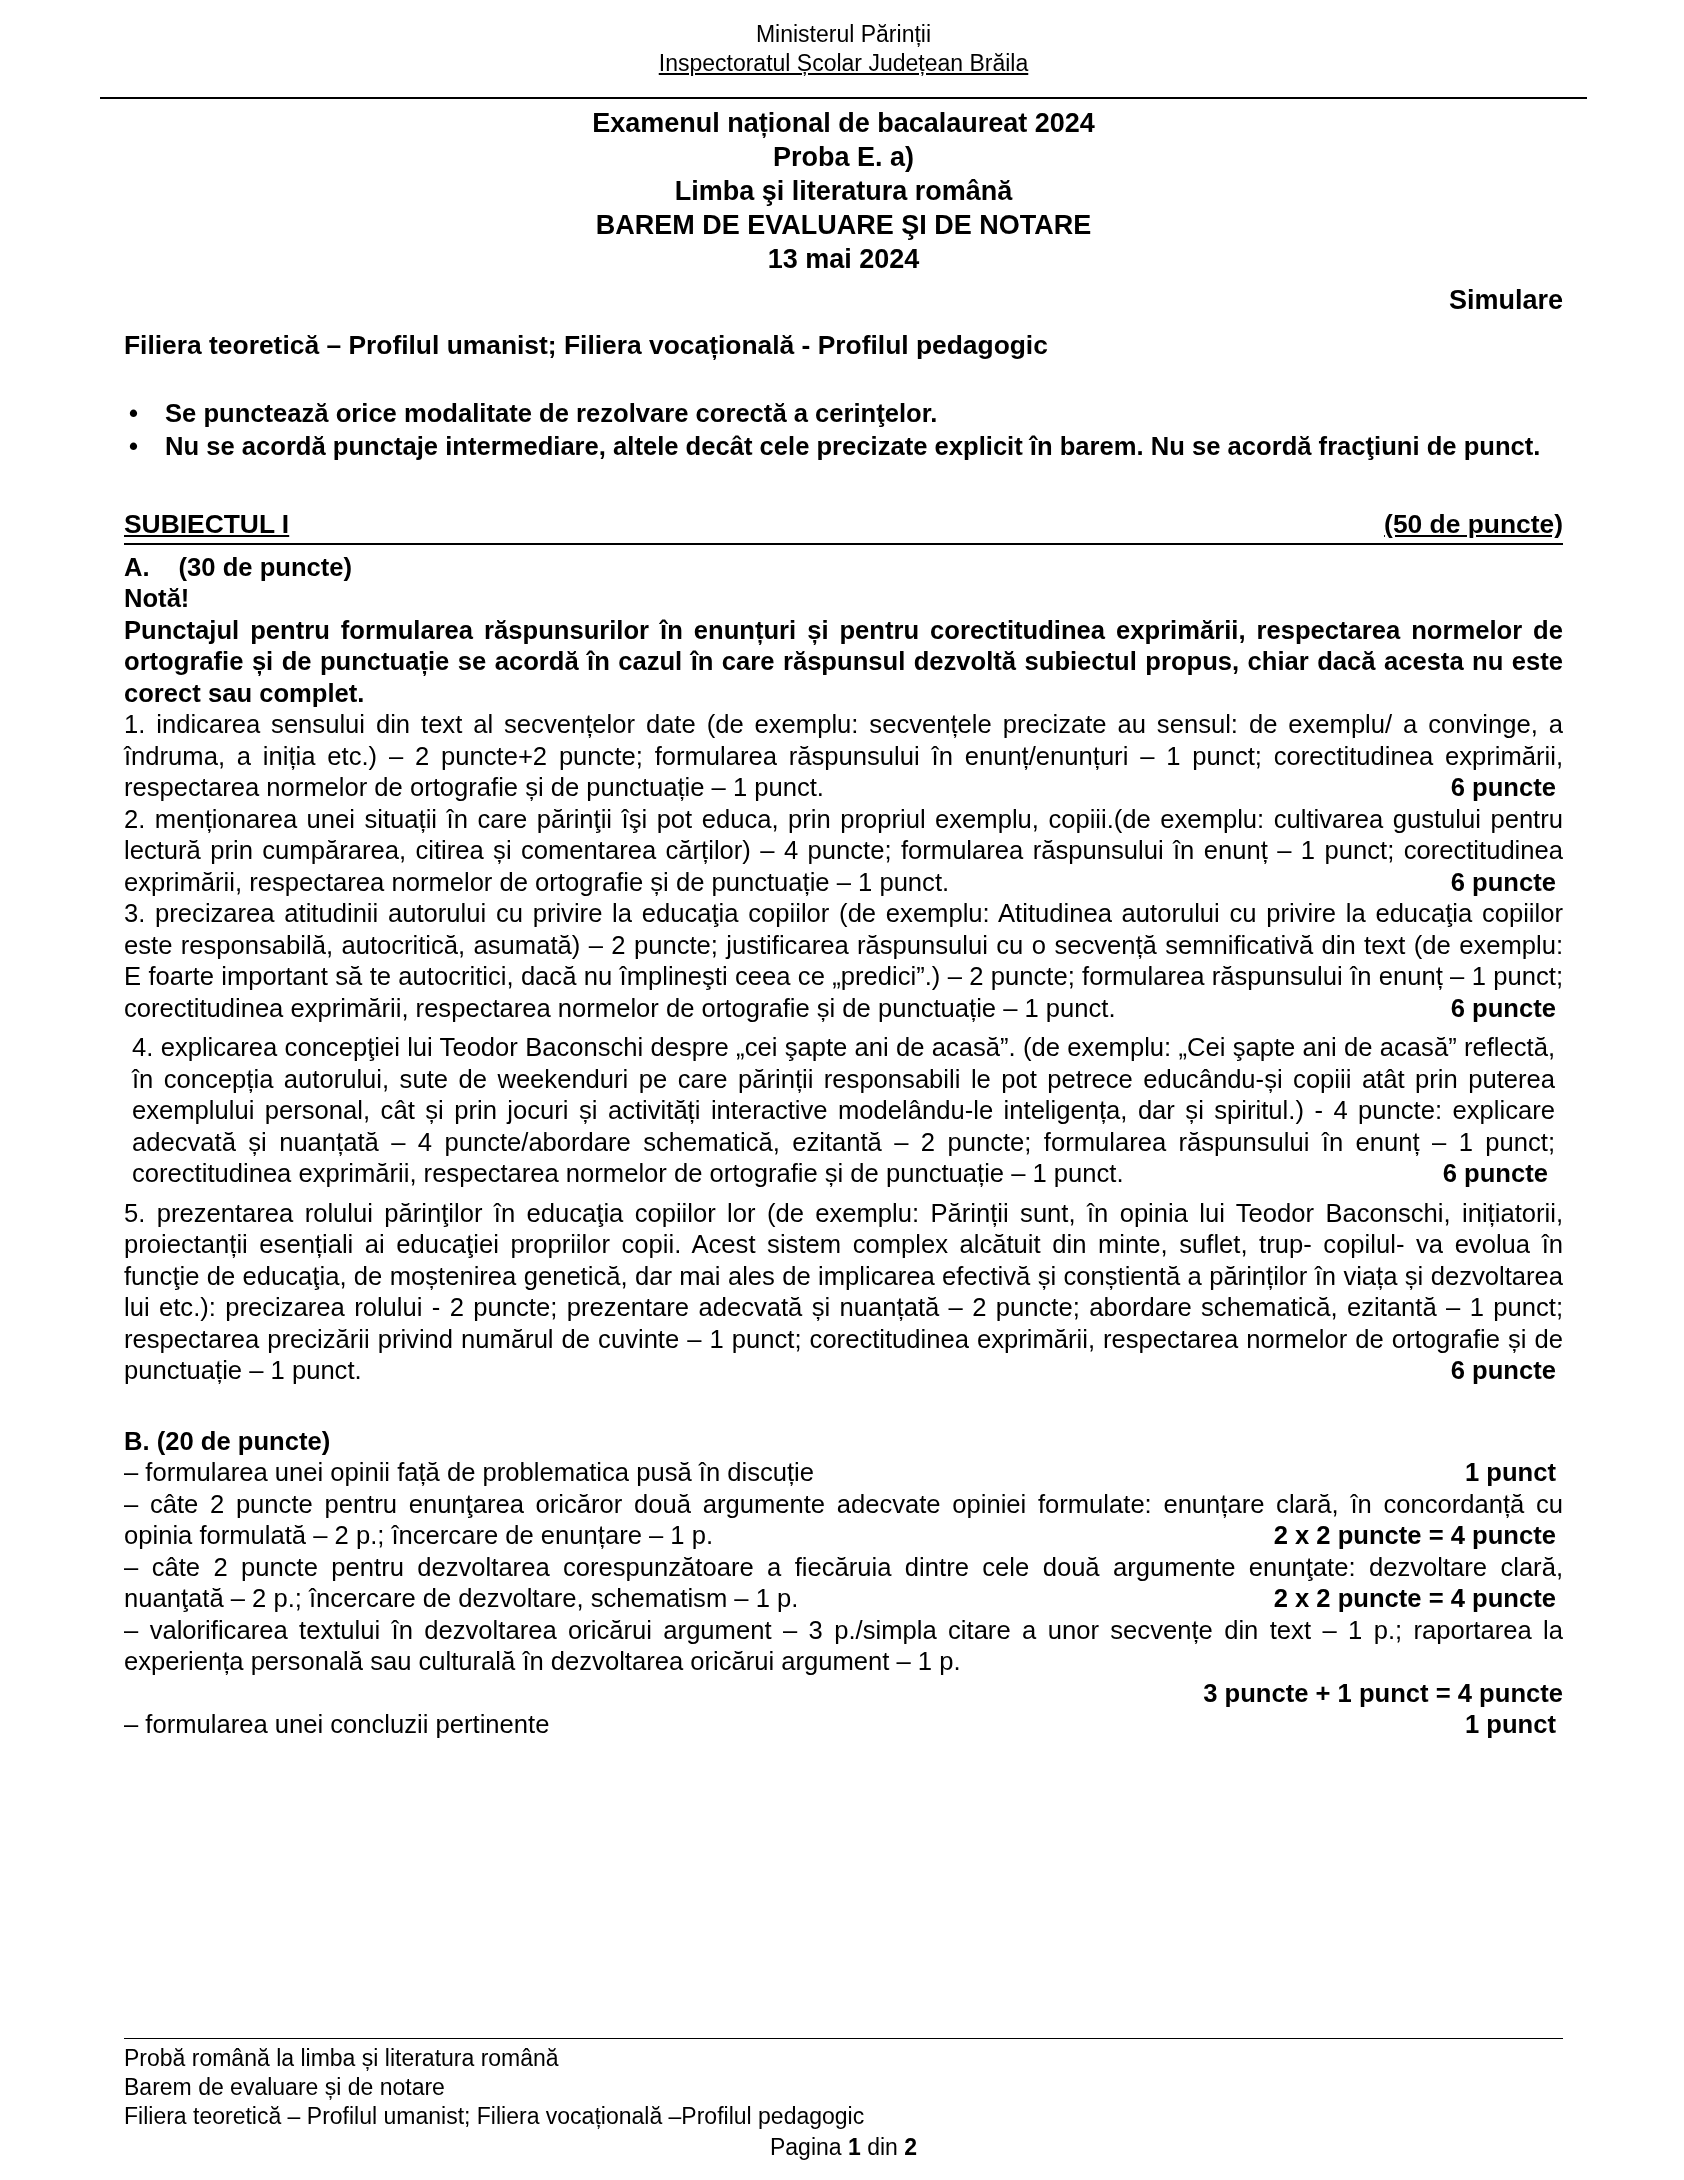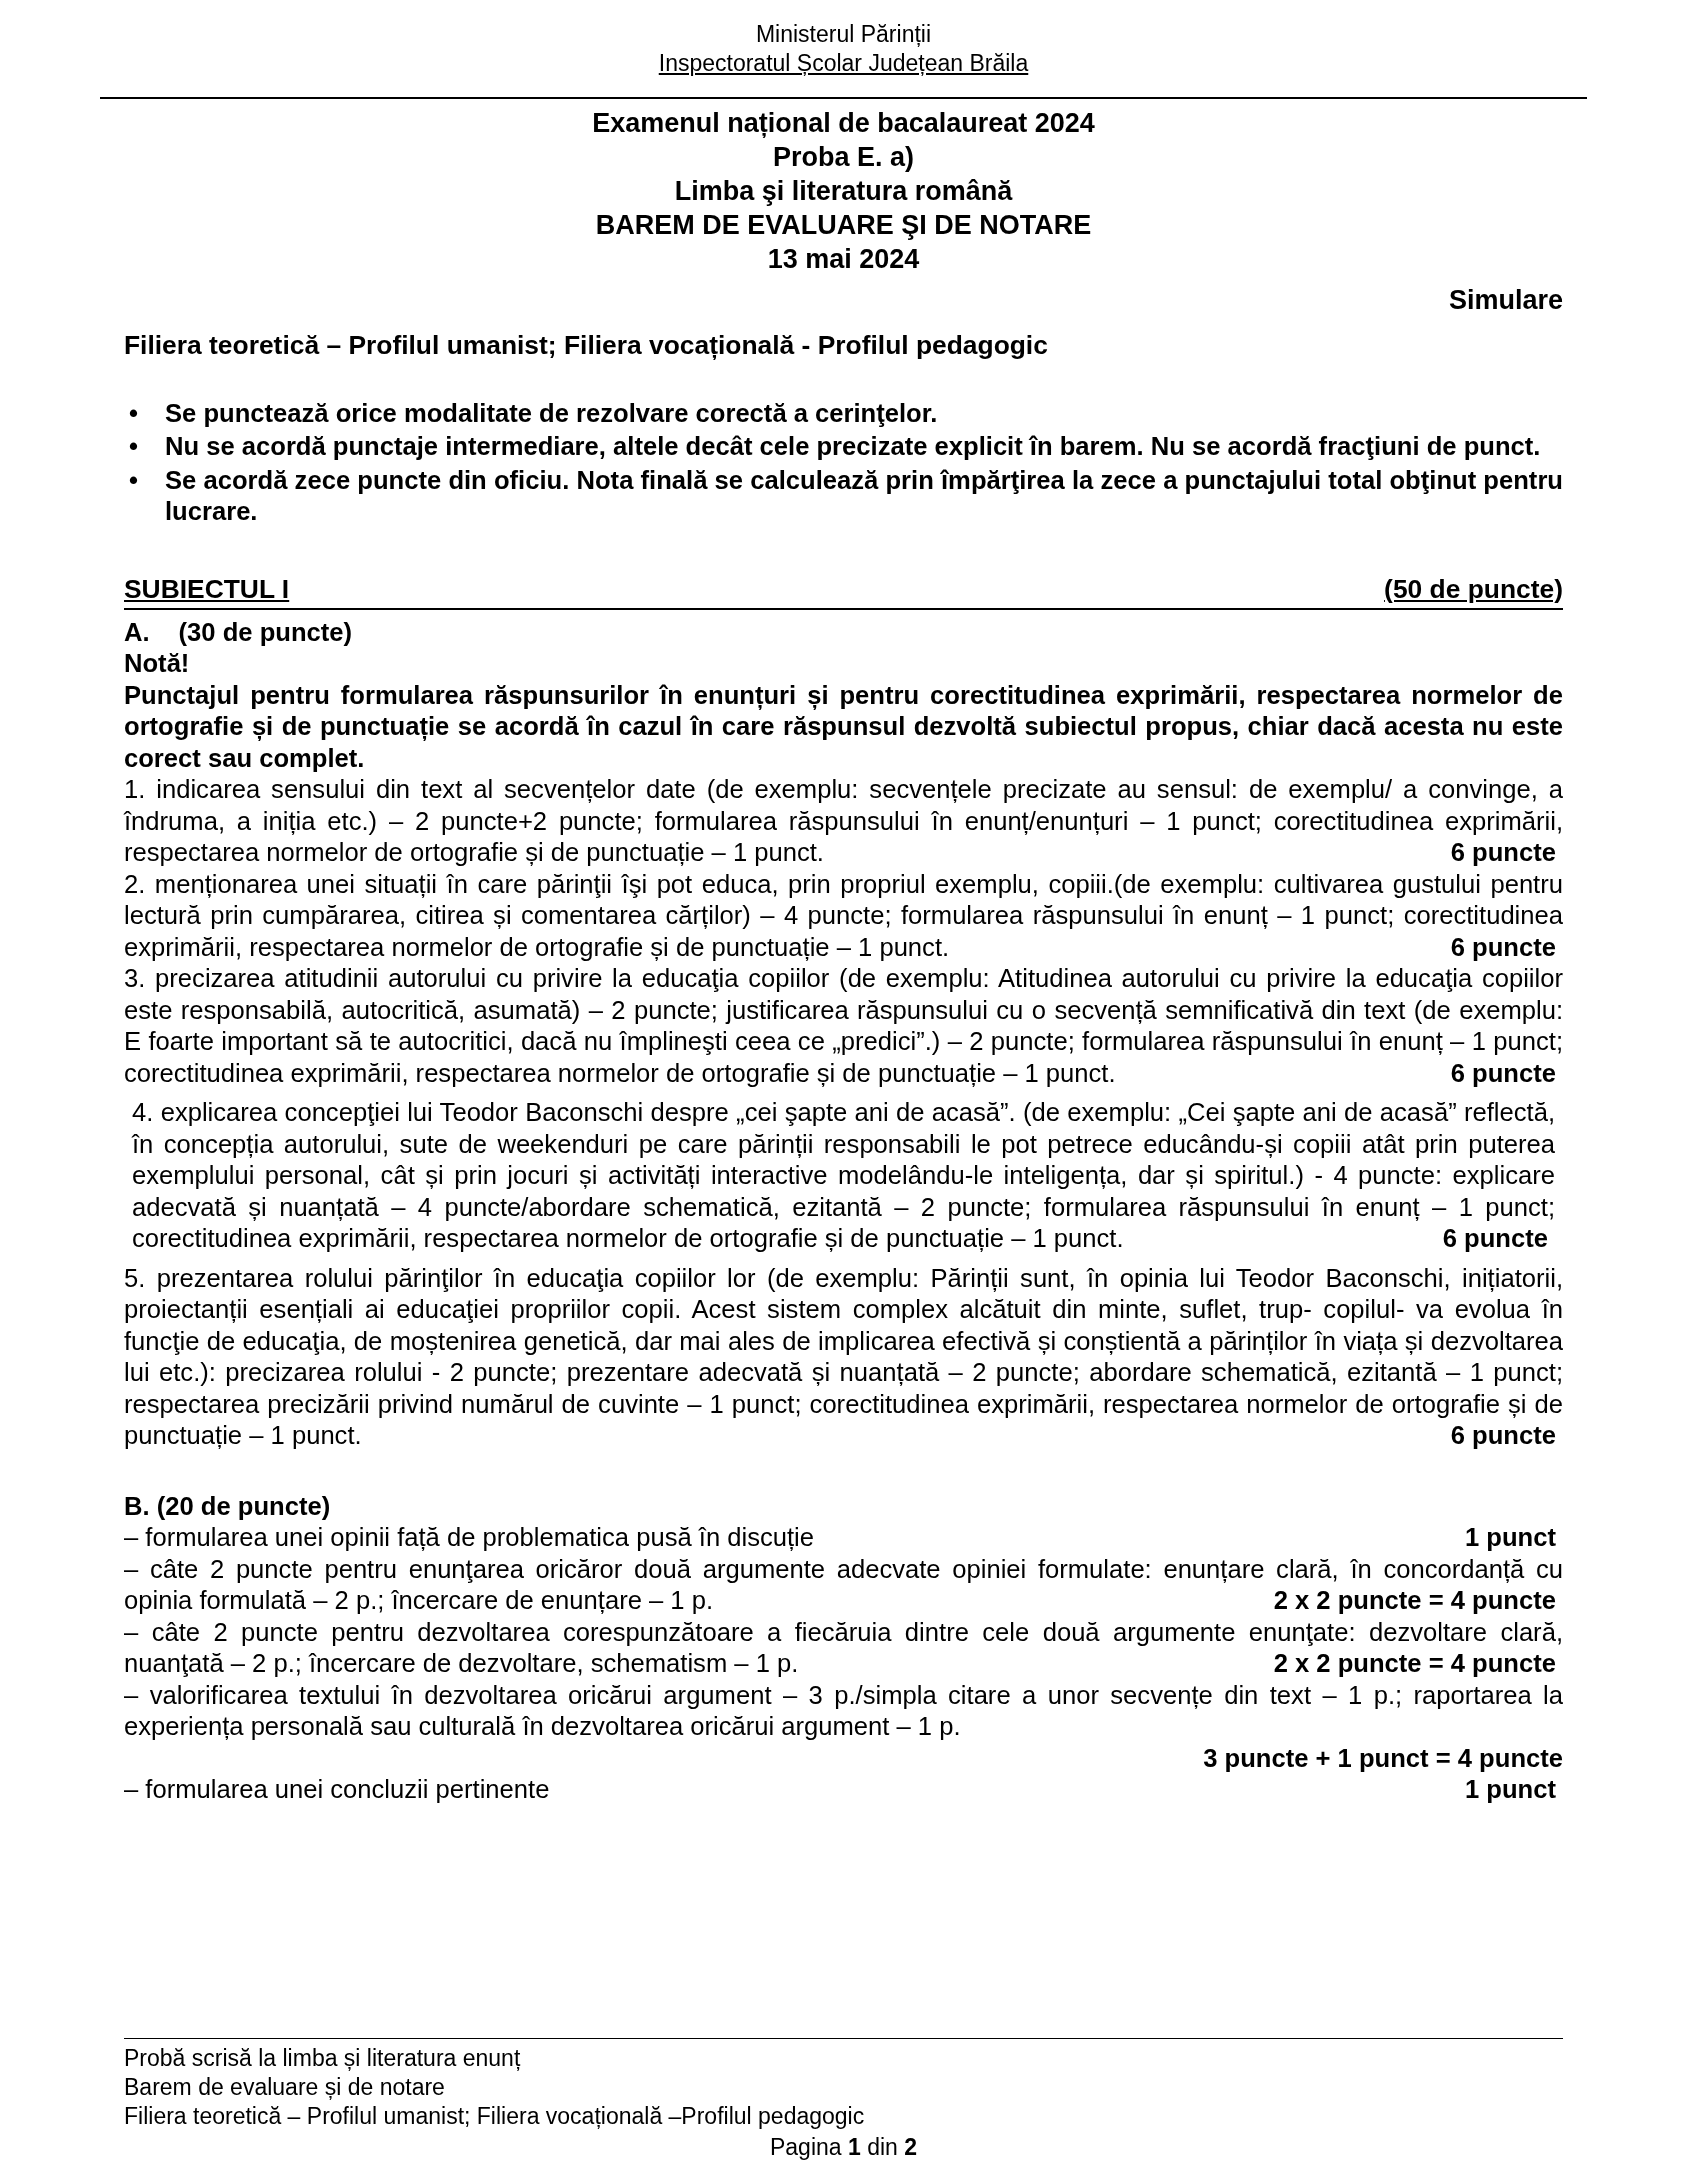--- a/index.html
+++ b/index.html
@@ -76,21 +76,20 @@
       <div>13 mai 2024</div>
     </div>
 
     <div class="simulare">Simulare</div>
 
     <div class="filiera">Filiera teoretică – Profilul umanist; Filiera vocațională - Profilul pedagogic</div>
 
     <ul class="bullets">
       <li>Se punctează orice modalitate de rezolvare corectă a cerinţelor.</li>
       <li>Nu se acordă punctaje intermediare, altele decât cele precizate explicit în barem. Nu se acordă fracţiuni de punct.</li>
-      <li>Se acordă zece puncte din oficiu. Nota finală se calculează prin împărţirea la zece a punctajului total obţinut pentru lucrare.</li>
     </ul>
 
     <div class="subject-row">
       <span>SUBIECTUL I</span>
       <span>(50 de puncte)</span>
     </div>
 
     <div class="a-row">
       <span>A.</span><span class="a-points">(30 de puncte)</span>
     </div>
@@ -139,21 +138,21 @@
     <div class="pts-line">3 puncte + 1 punct = 4 puncte</div>
     <p class="item" style="margin:0">
       <span>– formularea unei concluzii pertinente</span>
       <span class="pts-abs">1 punct</span>
     </p>
 
   </div>
 
   <div class="footer">
     <div class="footer-rule"></div>
-    <div>Probă scrisă la limba și literatura enunț</div>
+    <div>Probă română la limba și literatura română</div>
     <div>Barem de evaluare și de notare</div>
     <div>Filiera teoretică – Profilul umanist; Filiera vocațională –Profilul pedagogic</div>
     <div class="page-number">
       <span>Pagina </span><b>1</b><span> din </span><b>2</b>
     </div>
   </div>
 </div>
 
 
 </body></html>

